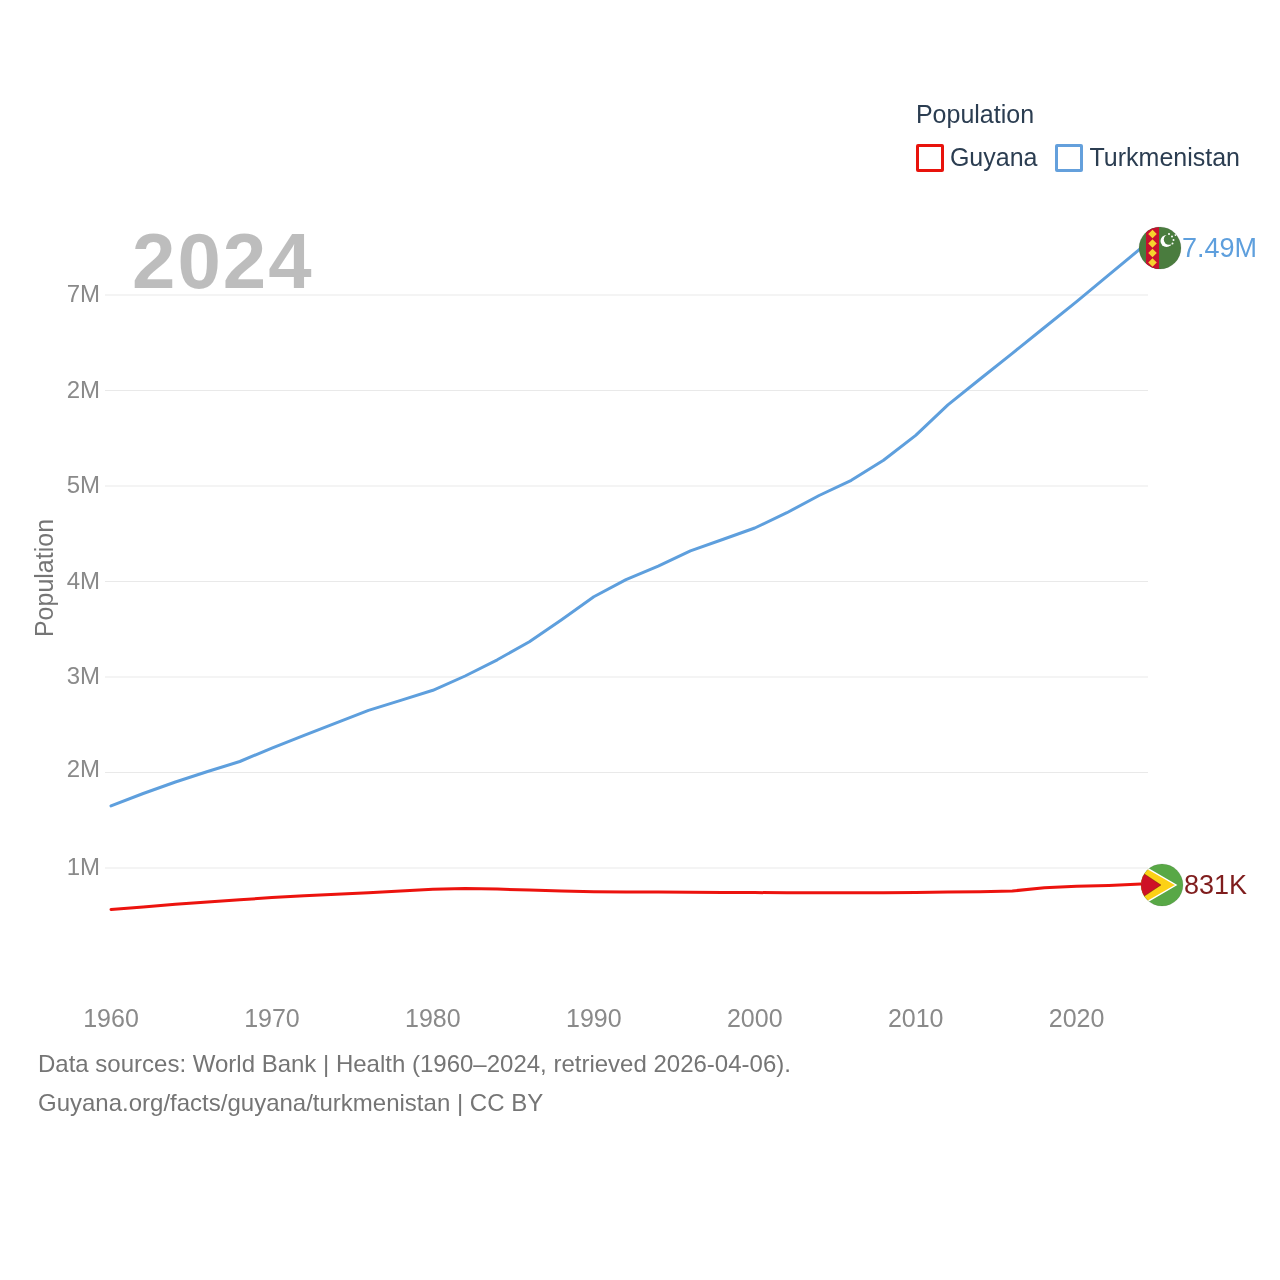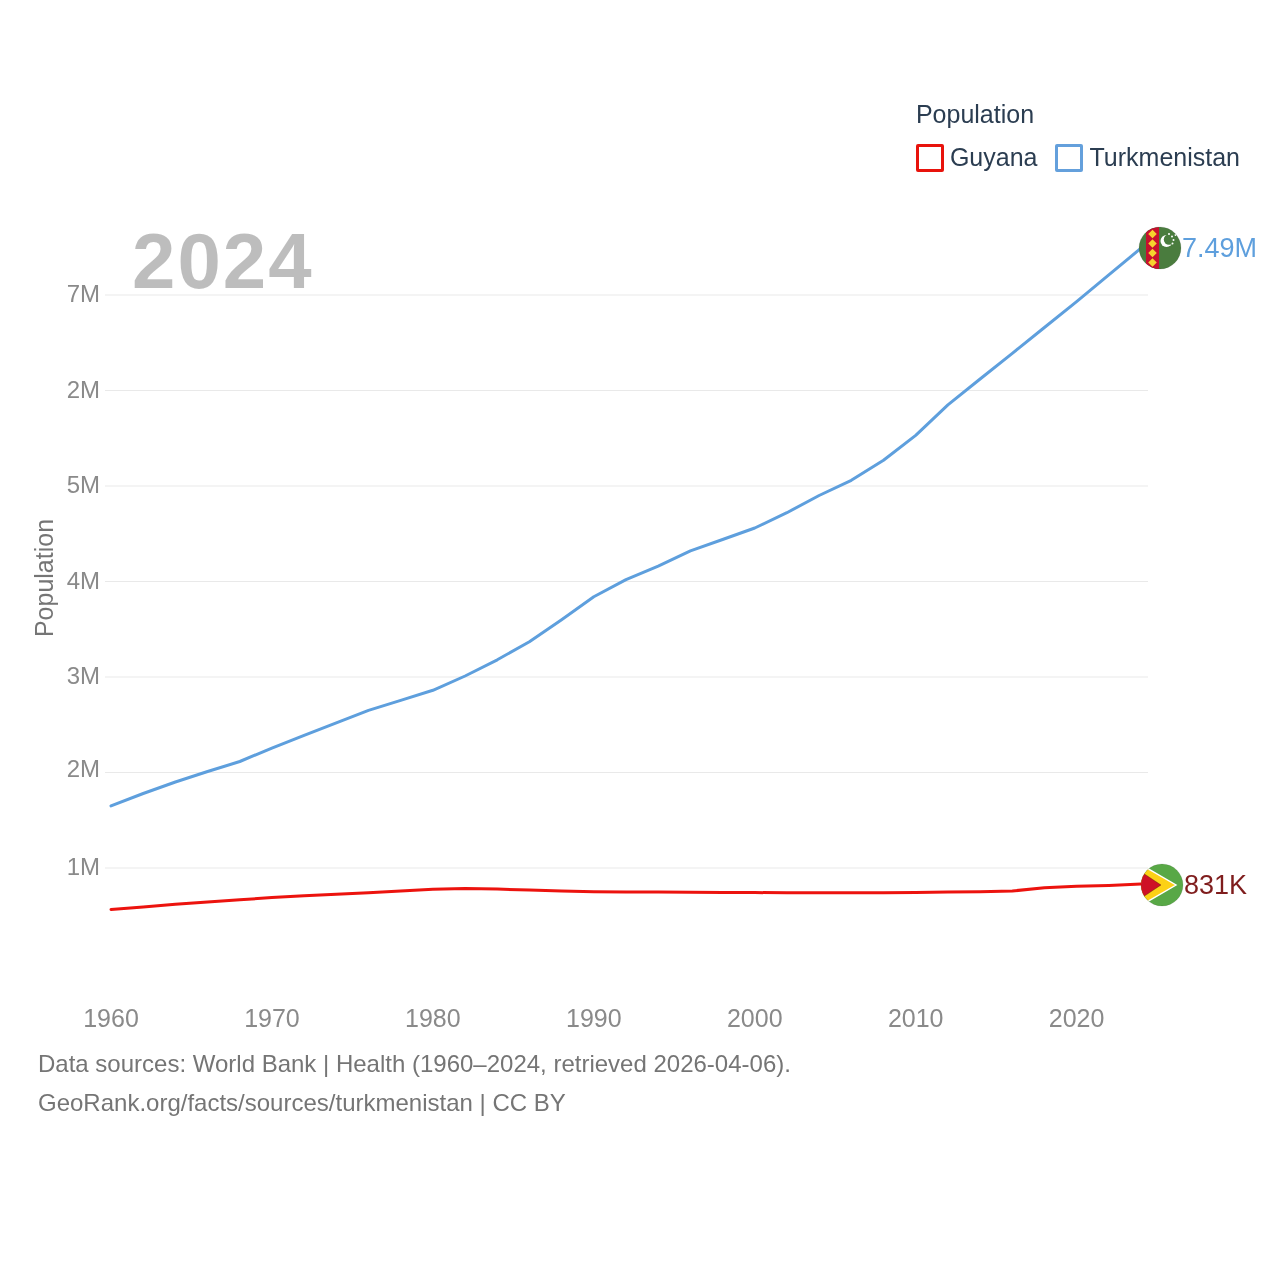--- a/index.html
+++ b/index.html
@@ -135,16 +135,16 @@
         <polygon points="-22,-21 14,0 -22,21" fill="#fcd116" stroke="#ffffff" stroke-width="1.4"></polygon>
         <polygon points="-22,-14 -1,0 -22,14" fill="#ce1126" stroke="rgba(0,0,0,0.35)" stroke-width="0.8"></polygon>
       </g>
       <circle r="21" fill="none" stroke="rgba(0,0,0,0.1)" stroke-width="1"></circle>
     </svg>
     <span class="val">831K</span>
   </div>
 
   <div class="footer">
     <div>Data sources: World Bank | Health (1960–2024, retrieved 2026-04-06).</div>
-    <div>GeoRank.org/facts/sources/turkmenistan | CC BY</div>
+    <div>Guyana.org/facts/guyana/turkmenistan | CC BY</div>
   </div>
 
 </div>
 
 </body></html>

